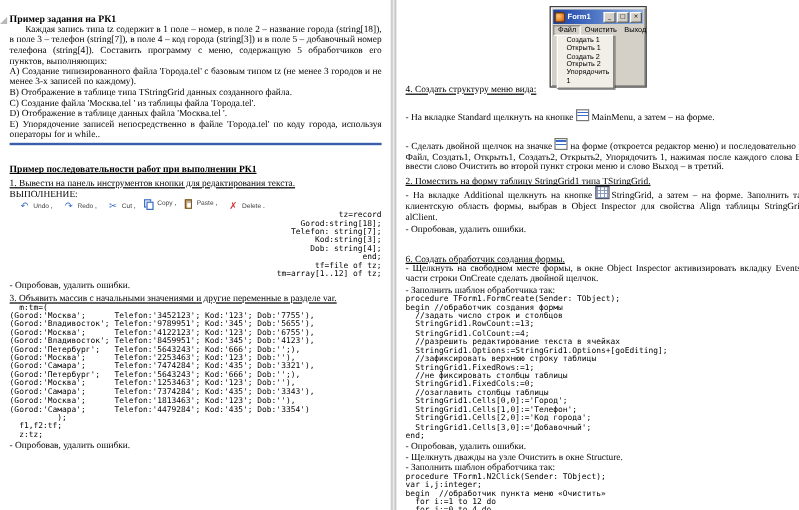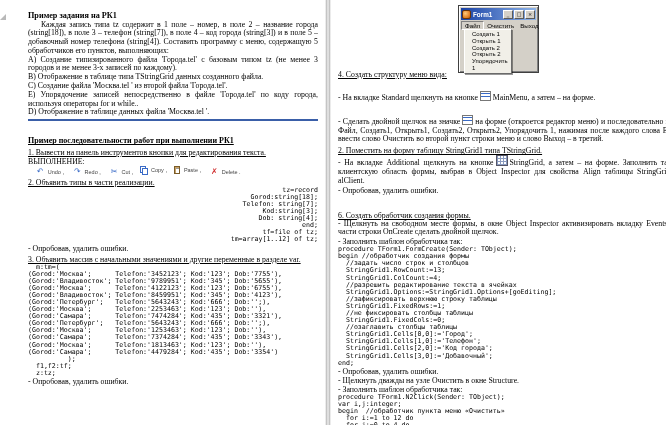--- a/index.html
+++ b/index.html
@@ -7,21 +7,21 @@
     width:666px;height:425px;position:relative;background:#fdfdfd;
     font-family:"Liberation Serif",serif;color:#000;
   }
   .page{position:absolute;top:0;height:425px;background:#fff;}
   #page1{left:0;width:325px;}
   #page2{left:331px;width:391px;}
   .page-divider{
     position:absolute;left:325px;top:0;width:6px;height:425px;
     background:linear-gradient(90deg,#fff 0,#c4c4c4 25%,#ececec 50%,#c4c4c4 75%,#fff 100%);
   }
-  .content1{padding:11px 7px 0 8px;position:relative;margin-left:20px;}
+  .content1{padding:11px 7px 0 8px;position:relative;}
   .content2{padding:68px 14px 0 7px;position:relative;}
 
   .h1{font-weight:bold;font-size:8.2px;line-height:9.5px;}
   .h2{font-weight:bold;font-size:8px;line-height:9.5px;text-decoration:underline;
       border-top:2px solid var(--separator-blue,#3a5fa8);padding-top:15px;margin-top:2px;}
   .para{font-size:7.8px;line-height:8.8px;text-align:justify;}
   .indent{text-indent:13px;}
   .small-indent{text-indent:3px;}
   .step{font-size:7.8px;line-height:9px;text-decoration:underline;margin-top:2px;}
   .plain{font-size:7.8px;line-height:9px;}
@@ -84,23 +84,23 @@
 <body>
 
 <div class="page" id="page1">
   <span class="outline-marker"></span>
   <div class="content1">
     <div class="h1">Пример задания на РК1</div>
     <div class="para indent">Каждая запись типа tz содержит  в 1 поле – номер, в поле 2 – название города (string[18]), в поле 3 – телефон (string[7]), в поле 4 – код города (string[3]) и в поле 5 – добавочный номер телефона (string[4]). Составить  программу с меню, содержащую  5 обработчиков его пунктов, выполняющих:</div>
     <div>
         <div class="para">А) Создание типизированного файла 'Города.tel' с базовым типом tz (не менее 3 городов и не менее 3-х  записей по каждому).</div>
         <div class="para">B) Отображение в таблице типа TStringGrid данных созданного файла.</div>
-        <div class="para">C) Создание файла 'Москва.tel ' из второй файла 'Города.tel'.</div>
+        <div class="para">C) Создание файла 'Москва.tel ' из таблицы файла 'Города.tel'.</div>
+        <div class="para">D) Отображение в таблице данных файла 'Москва.tel '.</div>
         <div class="para">E) Упорядочение записей непосредственно в файле 'Города.tel' по коду города, используя операторы for и while..</div>
-        <div class="para">D) Отображение в таблице данных файла 'Москва.tel '.</div>
       </div>
     <div class="h2">Пример последовательности работ при выполнении РК1</div>
     <div class="step">1. Вывести на панель инструментов кнопки для редактирования текста.</div>
     <div class="plain">ВЫПОЛНЕНИЕ:</div>
     <div class="para small-indent">
       <span class="tool">
           <span class="glyph">↶</span>
           <span class="tool-label">Undo</span>
         </span>
       <span class="tool">
@@ -117,21 +117,20 @@
         </span>
       <span class="tool">
           <span class="paste-glyph"></span>
           <span class="tool-label">Paste</span>
         </span>
       <span class="tool">
           <span class="glyph red">✗</span>
           <span class="tool-label">Delete</span>
         </span>
     </div>
-    <div class="step">2. Объявить типы в части реализации.</div>
     <div class="code code-indent"><div>tz=record</div><div>  Gorod:string[18];</div><div>  Telefon: string[7];</div><div>  Kod:string[3];</div><div>  Dob: string[4];</div><div>end;</div><div>tf=file of tz;</div><div>tm=array[1..12] of tz;</div></div>
     <div class="plain">- Опробовав, удалить ошибки.</div>
     <div class="step">3. Объявить массив с начальными значениями и другие переменные в разделе var.</div>
     <div class="code"><div>  m:tm=(</div><div>(Gorod:'Москва';      Telefon:'3452123'; Kod:'123'; Dob:'7755'),</div><div>(Gorod:'Владивосток'; Telefon:'9789951'; Kod:'345'; Dob:'5655'),</div><div>(Gorod:'Москва';      Telefon:'4122123'; Kod:'123'; Dob:'6755'),</div><div>(Gorod:'Владивосток'; Telefon:'8459951'; Kod:'345'; Dob:'4123'),</div><div>(Gorod:'Петербург';   Telefon:'5643243'; Kod:'666'; Dob:'';),</div><div>(Gorod:'Москва';      Telefon:'2253463'; Kod:'123'; Dob:''),</div><div>(Gorod:'Самара';      Telefon:'7474284'; Kod:'435'; Dob:'3321'),</div><div>(Gorod:'Петербург';   Telefon:'5643243'; Kod:'666'; Dob:'';),</div><div>(Gorod:'Москва';      Telefon:'1253463'; Kod:'123'; Dob:''),</div><div>(Gorod:'Самара';      Telefon:'7374284'; Kod:'435'; Dob:'3343'),</div><div>(Gorod:'Москва';      Telefon:'1813463'; Kod:'123'; Dob:''),</div><div>(Gorod:'Самара';      Telefon:'4479284'; Kod:'435'; Dob:'3354')</div><div>          );</div><div>  f1,f2:tf;</div><div>  z:tz;</div></div>
     <div class="plain">- Опробовав, удалить ошибки.</div>
   </div>
 </div>
 
 <div class="page-divider"></div>
 

